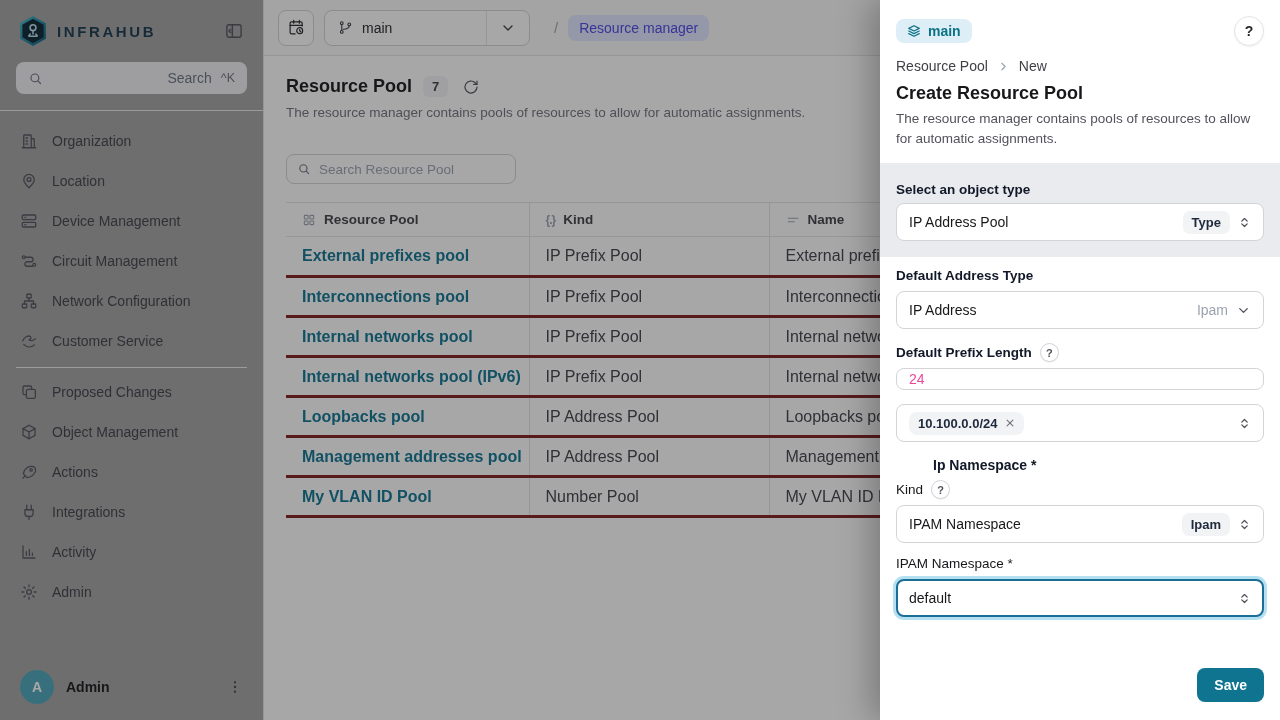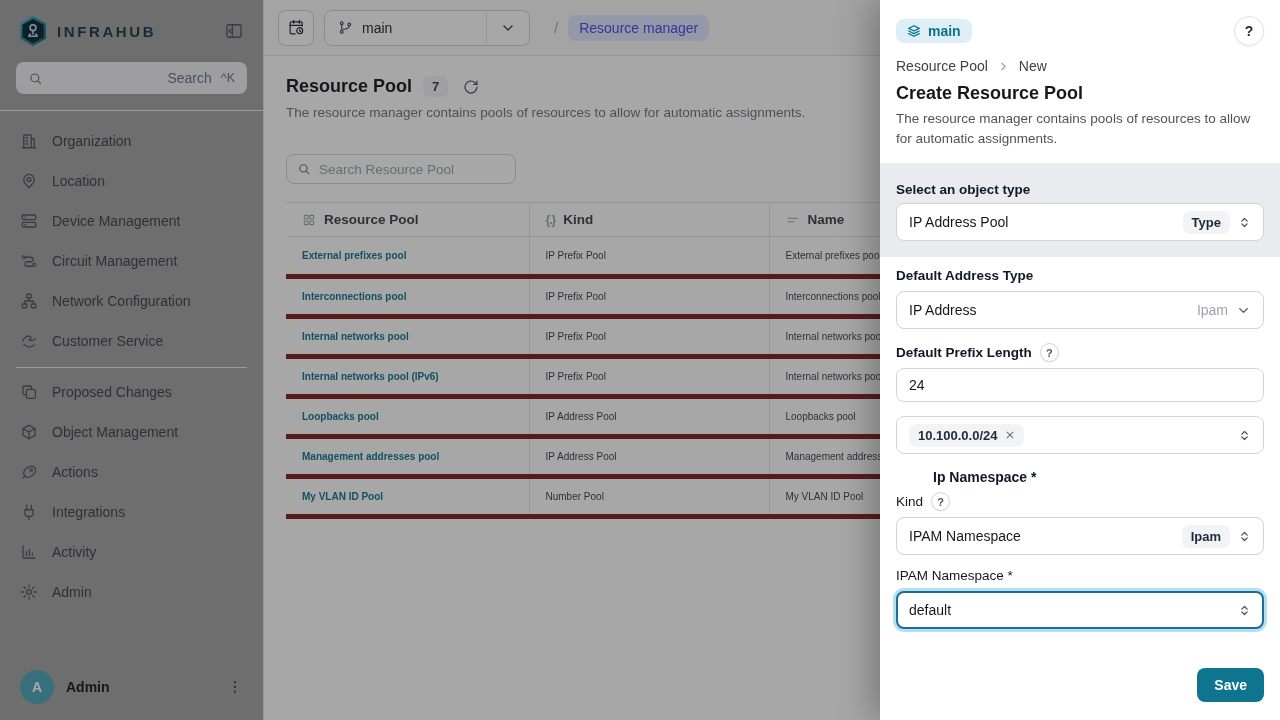--- a/index.html
+++ b/index.html
@@ -55,21 +55,21 @@
   .search-box input { border:none; outline:none; flex:1; font-size:13.5px; font-family:"Liberation Sans", sans-serif; color:#18181b; background:transparent; min-width:0; }
   .search-box input::placeholder { color:#9ca3af; }
 
   table.pool-table { margin-top:18px; border-collapse:collapse; width:1080px; table-layout:fixed; }
   .pool-table th { height:34px; text-align:left; font-size:13.5px; font-weight:600; color:#3f3f46; padding:0 16px; border-top:1px solid #e4e4e7; border-bottom:1px solid #e4e4e7; border-right:1px solid #e4e4e7; }
   .pool-table th:last-child { border-right:none; }
   .th-inner { display:flex; align-items:center; gap:8px; }
   .th-icon { color:#9ca3af; display:flex; }
   .th-icon svg { width:14px; height:14px; }
   .glyph { font-size:12px; color:#9ca3af; font-weight:600; letter-spacing:-1px; }
-  .pool-table td { height:40px; font-size:10px; color:#3f3f46; padding:0 16px; border-bottom:5px solid #7f1d1d; border-right:1px solid #e4e4e7; white-space:nowrap; overflow:hidden; }
+  .pool-table td { height:40px; font-size:16px; color:#3f3f46; padding:0 16px; border-bottom:3px solid #7f1d1d; border-right:1px solid #e4e4e7; white-space:nowrap; overflow:hidden; }
   .pool-table td:last-child { border-right:none; }
   .pool-link { color:#0e7490; font-weight:600; text-decoration:none; cursor:pointer; }
 
   
   .overlay { position:absolute; inset:0; background:rgba(24,24,27,0.38); z-index:50; }
   .drawer { position:absolute; top:0; right:0; width:400px; height:720px; background:#fff; z-index:60; box-shadow:-10px 0 30px rgba(0,0,0,0.25); display:flex; flex-direction:column; }
   .drawer-head { padding:16px 16px 14px; }
   .dh-row { display:flex; align-items:center; justify-content:space-between; }
   .branch-badge { display:inline-flex; align-items:center; gap:7px; background:#ddeef7; color:#0b7285; font-size:14px; font-weight:600; padding:4px 11px; border-radius:8px; }
   .branch-badge svg { width:14px; height:14px; }
@@ -87,21 +87,21 @@
   .hint-text { color:#9ca3af; font-size:14px; }
   .caret-ud, .caret-d { color:#52525b; display:flex; }
   .caret-ud svg { width:13px; height:13px; }
   .caret-d svg { width:15px; height:15px; }
   .drawer-form { padding:10px 16px 0; flex:1; }
   .frow { margin-bottom:14px; }
   .frow .field-label { margin-bottom:6px; }
   .sub-label { font-size:13.5px; line-height:18px; font-weight:500; color:#18181b; margin-bottom:6px; display:flex; align-items:center; gap:8px; }
   .group-label { font-size:14px; line-height:18px; font-weight:700; color:#111827; margin-bottom:6px;margin-left:37px; }
   .q-badge { width:19px; height:19px; border-radius:50%; border:1px solid #d4d4d8; box-shadow:0 1px 1px rgba(0,0,0,0.05); background:#fff; color:#52525b; font-size:11px; font-weight:600; display:inline-flex; align-items:center; justify-content:center; }
-  .text-input { height:34px; width:100%; border:1px solid #d4d4d8; border-radius:8px; padding:0 12px; font-size:14px; color:#0f172a; font-family:"Liberation Sans", sans-serif; outline:none; background:#fff; }
+  .text-input { height:22px; width:100%; border:1px solid #d4d4d8; border-radius:8px; padding:0 12px; font-size:14px; color:#ec4899; font-family:"Liberation Sans", sans-serif; outline:none; background:#fff; }
   .chip { display:inline-flex; align-items:center; gap:7px; background:#f1f3f5; border-radius:8px; padding:4px 9px; font-size:13px; font-weight:700; color:#1e293b; }
   .chip .x { color:#71717a; display:flex; cursor:pointer; }
   .chip .x svg { width:10px; height:10px; }
   .select-box.focused { border:2px solid #1b6e96; box-shadow:0 0 0 3px #b5e0f2; padding:0 11px; }
   .drawer-footer { padding:14px 16px 18px; display:flex; justify-content:flex-end; }
   .save-btn { background:#0f7490; color:#fff; border:none; border-radius:8px; padding:9px 17px; font-size:14px; font-weight:600; font-family:"Liberation Sans", sans-serif; cursor:pointer; }
 </style>
 </head>
 <body>
 

